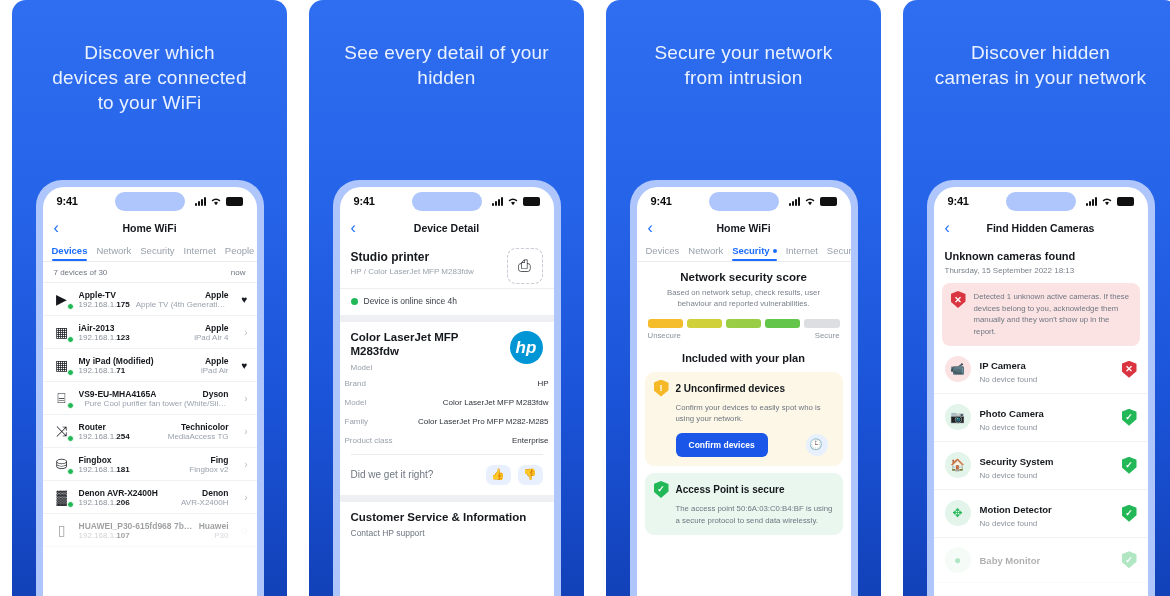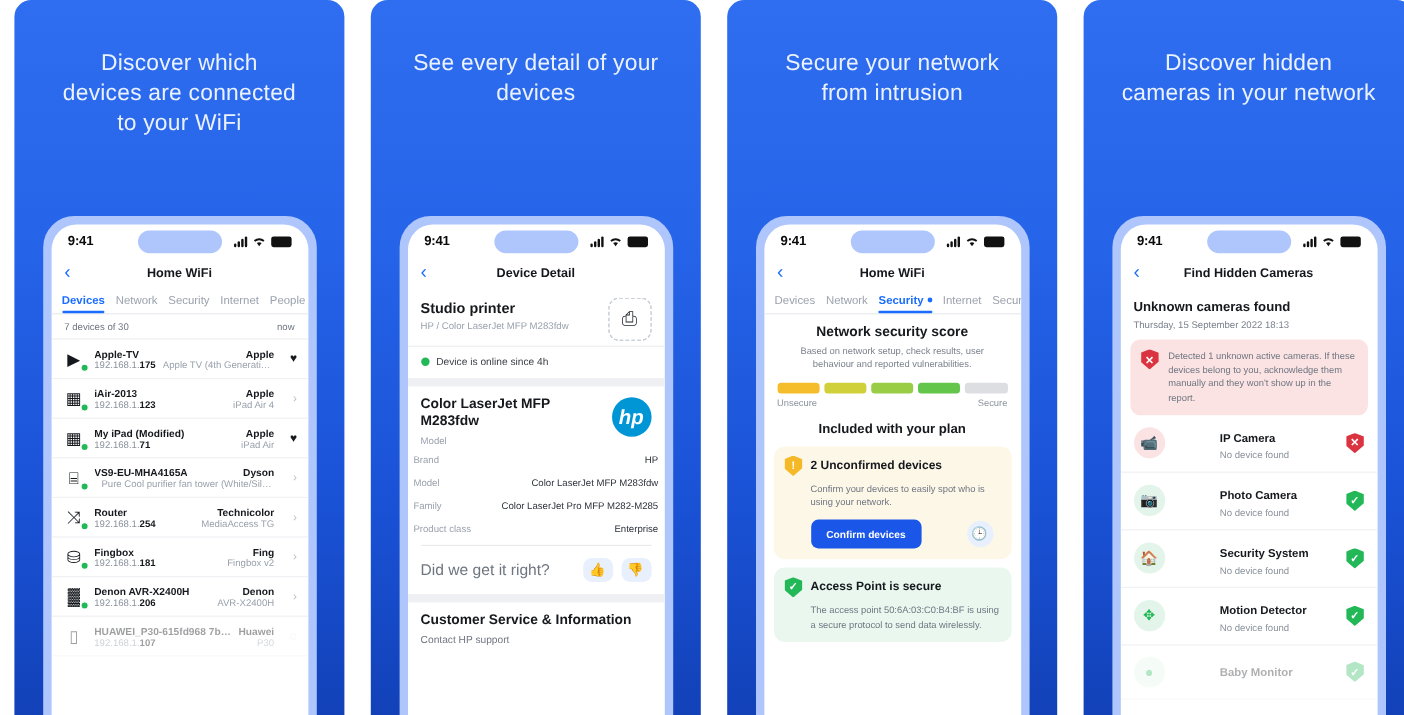--- a/index.html
+++ b/index.html
@@ -171,21 +171,21 @@
     background: #0096d6; color: #fff;
     display: flex; align-items: center; justify-content: center;
     font-size: 17px; font-weight: 700; font-style: italic;
     flex: 0 0 33px;
   }
   .kv { display: flex; justify-content: space-between; gap: 6px; padding: 5px 5px; font-size: 8px; }
   .kv .k { color: #9aa2ad; }
   .kv .v { color: #2e333b; text-align: right; white-space: nowrap; }
   .hr-in { height: 1px; background: #e9ebef; margin: 4px 11px; }
   .feedback { display: flex; align-items: center; justify-content: space-between; padding: 6px 11px 10px 11px; }
-  .feedback .q { font-size: 13px; color: #6e7680; }
+  .feedback .q { font-size: 10px; color: #6e7680; }
   .thumbs { display: flex; gap: 7px; }
   .thumb {
     width: 25px; height: 20px; border-radius: 7px;
     background: #e8f0fe; color: #1a6dff;
     display: flex; align-items: center; justify-content: center;
     font-size: 11px;
   }
   .csi-title { font-size: 11.5px; font-weight: 700; color: #15181d; }
   .csi-sub { font-size: 8.5px; color: #6e7680; margin-top: 5px; }
 
@@ -245,21 +245,21 @@
     padding: 9px 11px;
     border-bottom: 1px solid #f0f1f4;
   }
   .cicon {
     width: 26px; height: 26px; border-radius: 50%;
     display: flex; align-items: center; justify-content: center;
     font-size: 12px; flex: 0 0 26px;
   }
   .cicon.red { background: #fbe3e4; color: #d93440; }
   .cicon.green { background: #e3f5ea; color: #23b857; }
-  .cmain { flex: 1 1 auto; min-width: 0; margin-left: 37px; }
+  .cmain { flex: 1 1 auto; min-width: 0; }
   .cname { font-size: 9.5px; font-weight: 700; color: #15181d; }
   .cstat { font-size: 8px; color: #8b929c; margin-top: 2px; }
   .crow.partial { opacity: 0.35; }
 </style>
 </head>
 <body>
 
 <div class="screens">
 
   <div class="panel p1">
@@ -414,21 +414,21 @@
               </span>
               <span class="dright">◌</span>
             </div>
           </div>
       </div>
     </div>
   </div>
 
   <div class="panel">
     <div class="headline">See every detail of your
-devices</div>
+hidden</div>
     <div class="phone">
       <div class="phone-inner">
         <div class="statusbar">
           <span class="sb-time">9:41</span>
           <div class="notch"></div>
           <div class="sb-right">
             <span class="bars">
                 <i></i>
                 <i></i>
                 <i></i>

